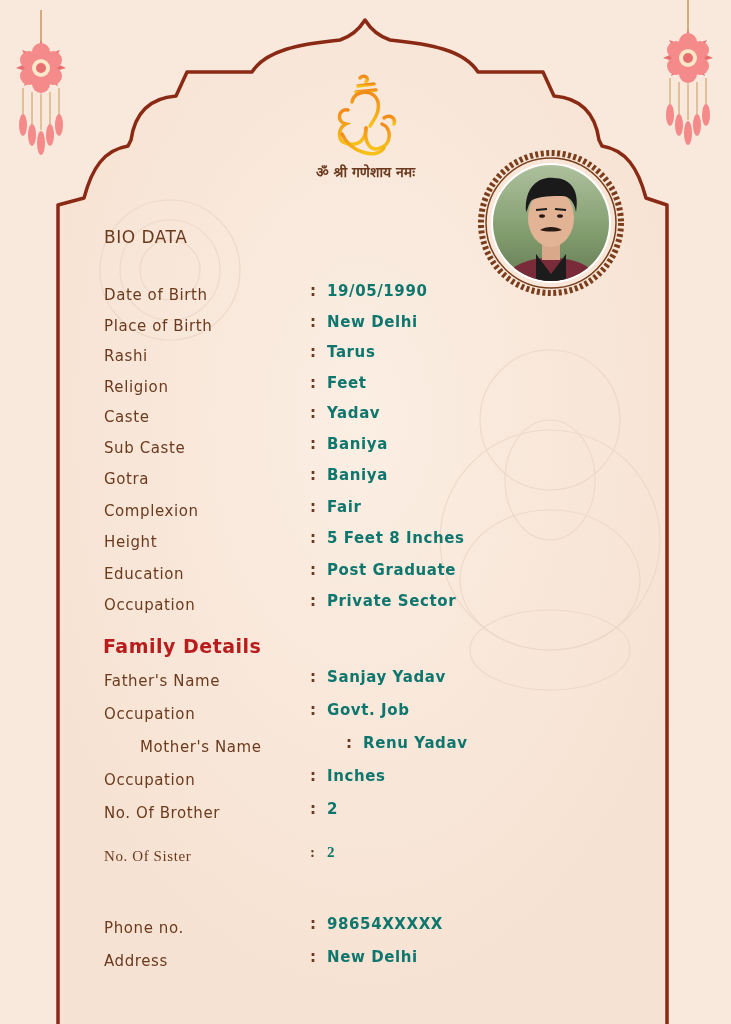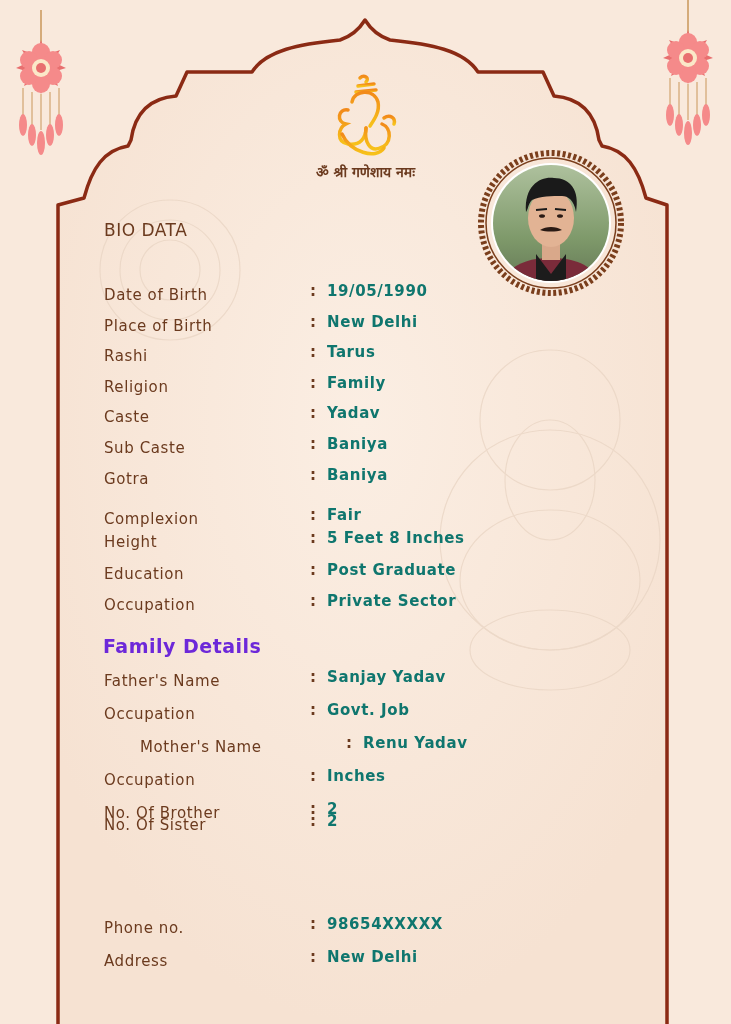--- a/index.html
+++ b/index.html
@@ -12,38 +12,38 @@
   }
   .page { position: absolute; left: 0; top: 0; width: 610px; height: 1024px; }
   svg.frame { position: absolute; left: 0; top: 0; }
   .ornament { position: absolute; }
   .header-mantra {
     position: absolute; left: 0; width: 731px; top: 162px;
     text-align: center; font-size: 14px; font-weight: bold; color: #6b3a1e;
     font-family: "DejaVu Sans", sans-serif;
   }
   .bio-label {
-    position: absolute; left: 104px; top: 220px;
+    position: absolute; left: 104px; top: 227px;
     font-size: 17px; letter-spacing: 0.5px; color: #6b3a1e; text-align: right;
   }
   .name {
     position: absolute; left: 103px; top: 232px;
     font-size: 29px; font-weight: bold; color: #6b3a1e; letter-spacing: 0.3px;
   }
   .rows { position: absolute; left: 104px; width: 420px; }
   .row {
     position: absolute; left: 0; width: 420px; height: 22px;
     font-size: 15px; letter-spacing: 0.6px;
   }
   .row .lbl { position: absolute; left: 0; top: 4px; color: #6b3a1e; }
   .row .colon { position: absolute; left: 206px; top: 0; font-weight: bold; }
   .row .val { position: absolute; left: 223px; top: 0; font-weight: bold; color: #0f766e; }
   .section-title {
     position: absolute; left: 103px; font-size: 19px; font-weight: bold;
-    color: #6d28d9; letter-spacing: 0.5px;
+    color: #b91c1c; letter-spacing: 0.5px;
   }
   .photo-wrap { position: absolute; left: 478px; top: 150px; width: 146px; height: 146px; }
 </style>
 </head>
 <body>
 
 <div class="page">
 
   <svg class="frame" width="731" height="1024" viewBox="0 0 731 1024">
     <defs>
@@ -195,38 +195,38 @@
       <span class="val">New Delhi</span>
     </div>
     <div class="row" style="top:343px;">
       <span class="lbl">Rashi</span>
       <span class="colon">:</span>
       <span class="val">Tarus</span>
     </div>
     <div class="row" style="top:374px;">
       <span class="lbl">Religion</span>
       <span class="colon">:</span>
-      <span class="val">Family</span>
+      <span class="val">Feet</span>
     </div>
     <div class="row" style="top:404px;">
       <span class="lbl">Caste</span>
       <span class="colon">:</span>
       <span class="val">Yadav</span>
     </div>
     <div class="row" style="top:435px;">
       <span class="lbl">Sub Caste</span>
       <span class="colon">:</span>
       <span class="val">Baniya</span>
     </div>
     <div class="row" style="top:466px;">
       <span class="lbl">Gotra</span>
       <span class="colon">:</span>
       <span class="val">Baniya</span>
     </div>
-    <div class="row" style="top:498px;margin-top:8px;">
+    <div class="row" style="top:498px;">
       <span class="lbl">Complexion</span>
       <span class="colon">:</span>
       <span class="val">Fair</span>
     </div>
     <div class="row" style="top:529px;">
       <span class="lbl">Height</span>
       <span class="colon">:</span>
       <span class="val">5 Feet 8 Inches</span>
     </div>
     <div class="row" style="top:561px;">
@@ -261,21 +261,21 @@
     <div class="row" style="top:767px;">
       <span class="lbl">Occupation</span>
       <span class="colon">:</span>
       <span class="val">Inches</span>
     </div>
     <div class="row" style="top:800px;text-align:center;">
       <span class="lbl">No. Of Brother</span>
       <span class="colon">:</span>
       <span class="val">2</span>
     </div>
-    <div class="row" style="top:812px;">
+    <div class="row" style="top:844px;font-family:Liberation Serif, serif;">
       <span class="lbl">No. Of Sister</span>
       <span class="colon">:</span>
       <span class="val">2</span>
     </div>
   </div>
 
   <div class="rows" style="top:0;">
     <div class="row" style="top:915px;">
       <span class="lbl">Phone no.</span>
       <span class="colon">:</span>

